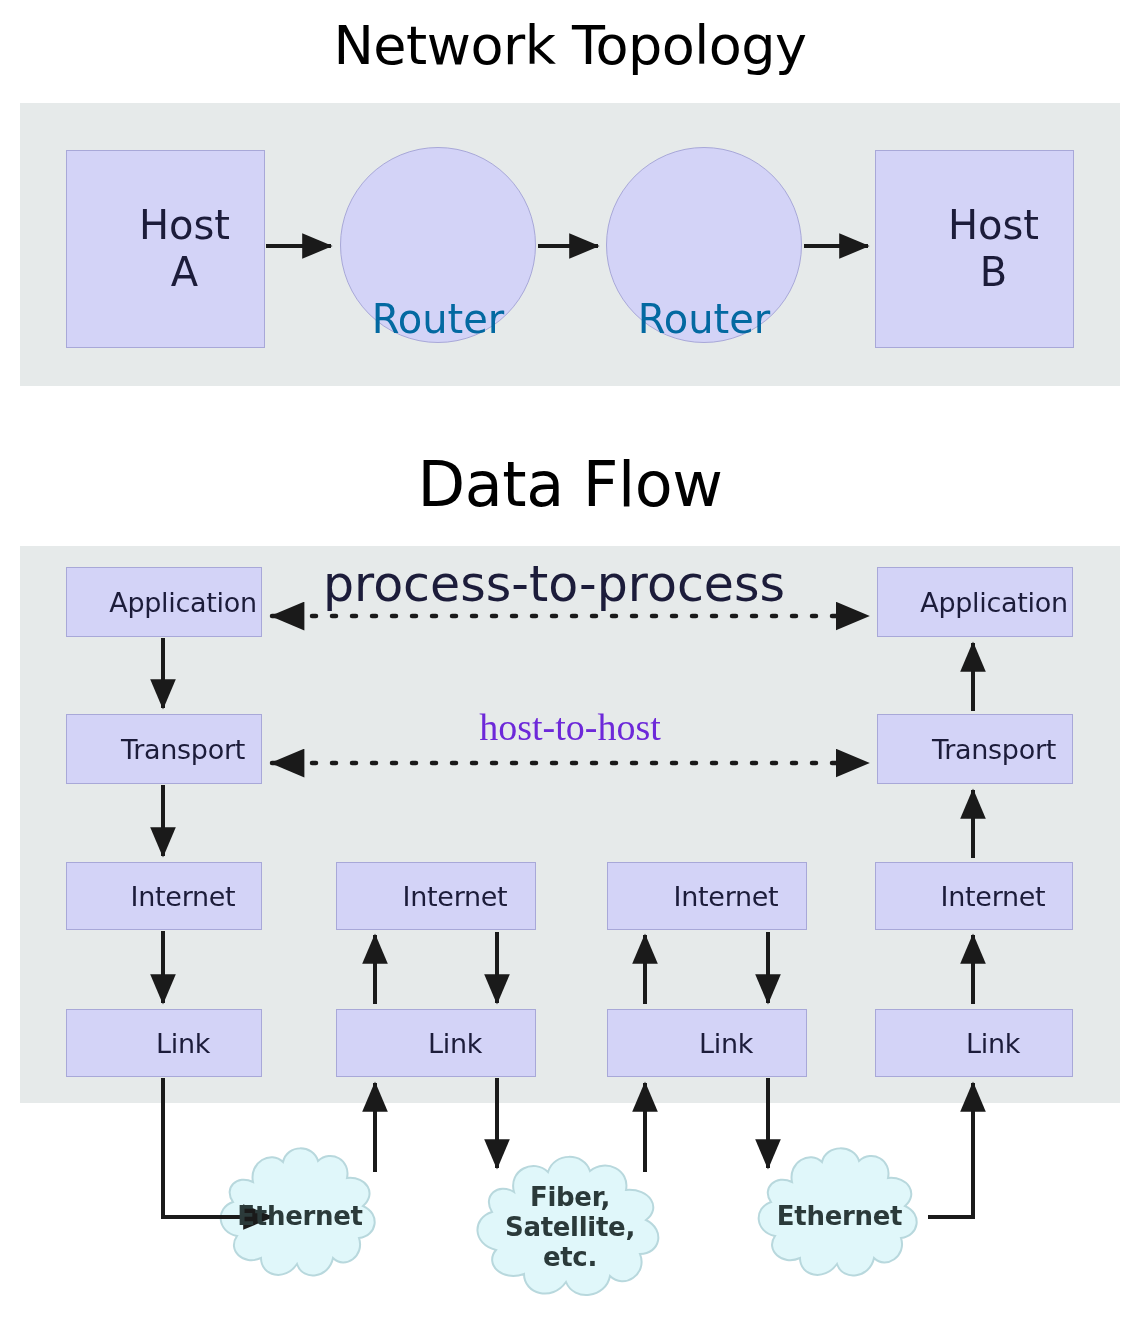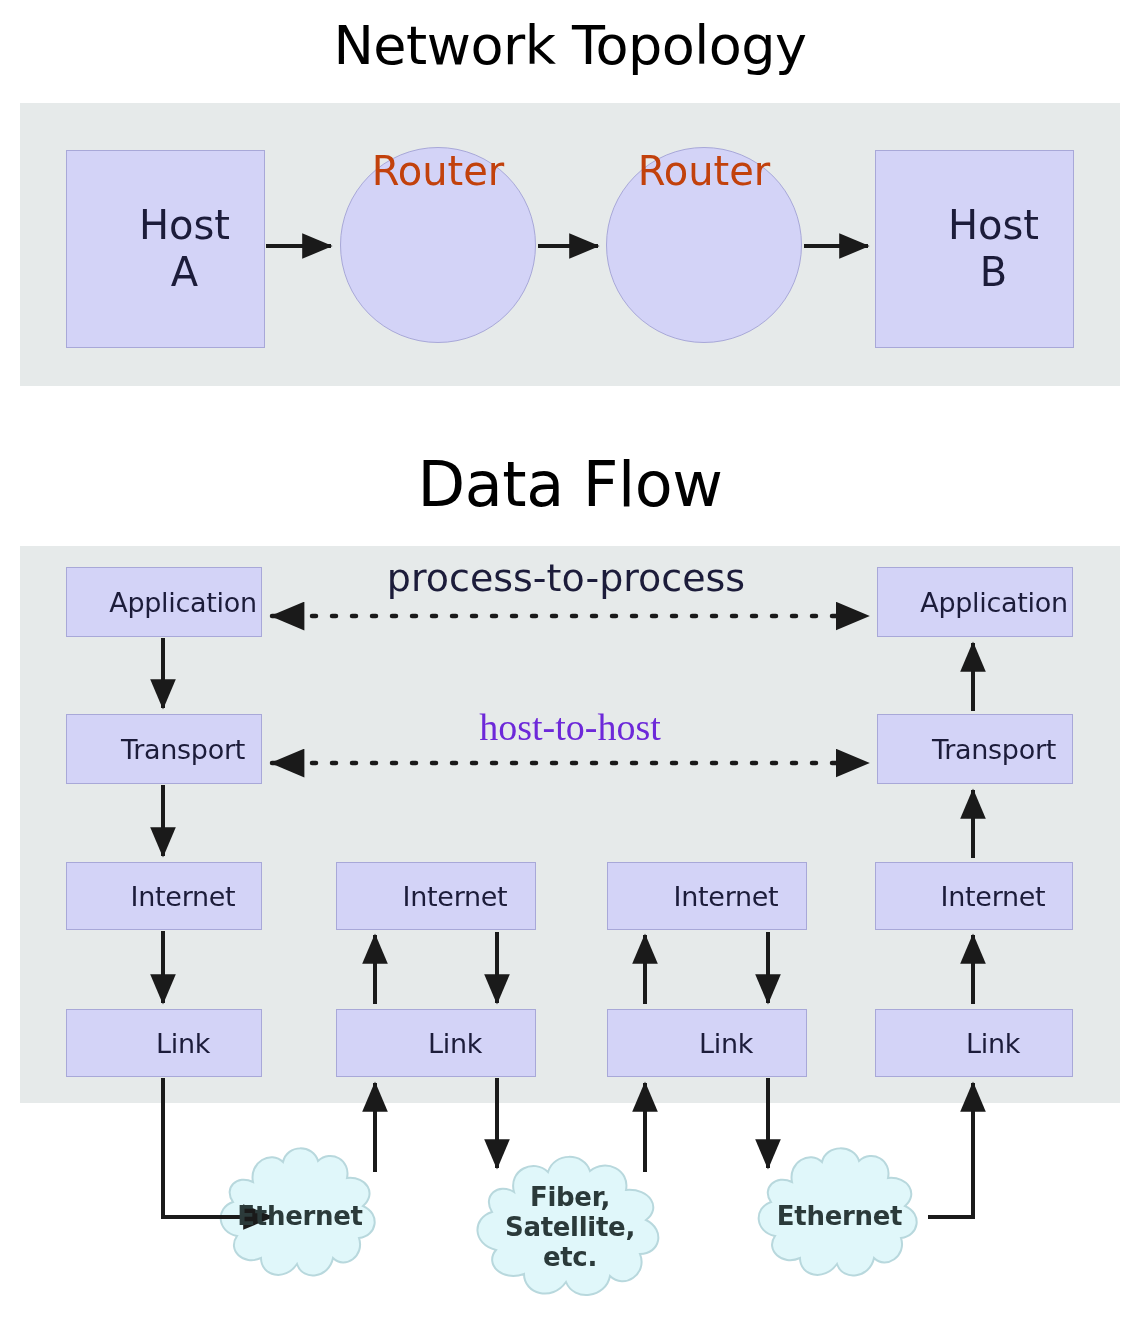--- a/index.html
+++ b/index.html
@@ -71,23 +71,23 @@
     font-weight: 400;
     letter-spacing: -0.3px;
   }
   .router-ellipse {
     position: absolute;
     background: #d3d3f7;
     border: 1px solid #a8a8d8;
     border-radius: 50%;
     box-sizing: border-box;
     display: flex;
-    align-items: flex-start;
+    align-items: flex-end;
     justify-content: center;
-    color: #c2410c;
+    color: #0369a1;
     font-size: 40px;
   }
 
   
   .cloud {
     position: absolute;
     display: flex;
     align-items: center;
     justify-content: center;
   }
@@ -139,21 +139,21 @@
   <div class="section-title" id="dataflow-title">Data Flow</div>
 
   <div class="panel" id="dataflow-panel"></div>
 
   <div class="node-box layer-box" style="left:66px; top:567px; width:196px; height:70px;">
     <span>Application</span>
   </div>
   <div class="node-box layer-box" style="left:877px; top:567px; width:196px; height:70px;">
     <span>Application</span>
   </div>
-  <div style="position:absolute; left:326px; top:556px; width:480px; text-align:center; font-size:38px; color:#1c1c3a;">process-to-process</div>
+  <div style="position:absolute; left:314px; top:556px; width:480px; text-align:center; font-size:49px; color:#1c1c3a;">process-to-process</div>
 
   <div class="node-box layer-box" style="left:66px; top:714px; width:196px; height:70px;">
     <span>Transport</span>
   </div>
   <div class="node-box layer-box" style="left:877px; top:714px; width:196px; height:70px;">
     <span>Transport</span>
   </div>
   <div style="position:absolute; left:330px; top:705px; width:480px; text-align:center; font-size:38px; color:#6d28d9;font-family:Liberation Serif, serif;">host-to-host</div>
 
   <div class="node-box layer-box" style="left:66px; top:862px; width:196px; height:68px;">

